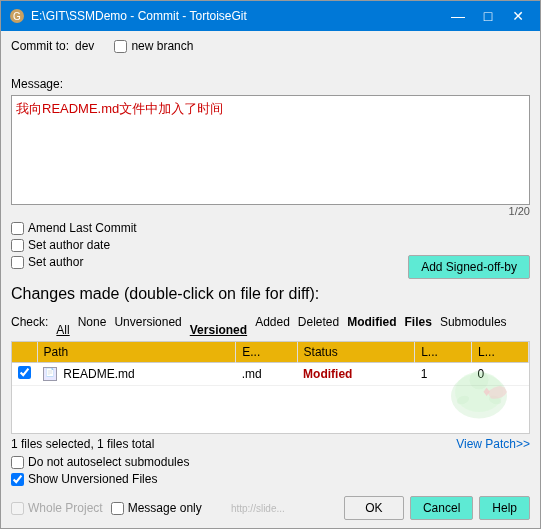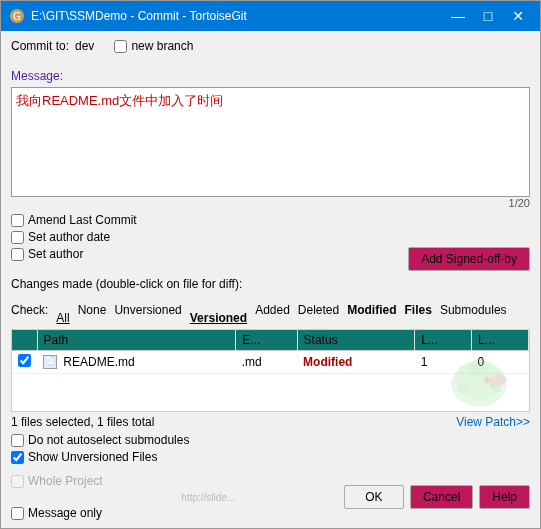--- a/index.html
+++ b/index.html
@@ -59,21 +59,21 @@
     .content {
       padding: 8px 10px;
       flex: 1;
       display: flex;
       flex-direction: column;
       overflow: hidden;
     }
     .row {
       display: flex;
       align-items: flex-start;
-      margin-bottom: 16px;
+      margin-bottom: 24px;
     }
     .label {
       font-size: 12px;
       color: #000;
       margin-right: 6px;
       white-space: nowrap;
     }
     .commit-to-value {
       font-size: 12px;
       color: #000;
@@ -86,21 +86,21 @@
       font-size: 12px;
       cursor: pointer;
     }
     .checkbox-label input[type=checkbox] {
       width: 13px;
       height: 13px;
       margin: 0;
     }
     .section-label {
       font-size: 12px;
-      color: #4c1d95;
+      color: #000000;
       margin-bottom: 4px;
     }
     .message-area {
       width: 100%;
       height: 110px;
       border: 1px solid #999;
       resize: none;
       font-family: Arial, sans-serif;
       font-size: 13px;
       padding: 4px;
@@ -121,30 +121,30 @@
     .set-author-row {
       display: flex;
       align-items: flex-start;
       justify-content: space-between;
       margin-bottom: 6px;
     }
     .btn {
       padding: 4px 12px;
       font-size: 12px;
       border: 1px solid #aaa;
-      background: #be185d;
+      background: #5eead4;
       cursor: pointer;
       border-radius: 2px;
     }
     .btn-ok {
       background: #f0f0f0;
       min-width: 60px;
     }
     .changes-label {
-      font-size: 12px;
+      font-size: 16px;
       margin-bottom: 4px;
     }
     .check-row {
       display: flex;
       align-items: center;
       gap: 8px;
       font-size: 12px;
       margin-bottom: 4px;
     }
     .check-row span { cursor: pointer; }
@@ -157,21 +157,21 @@
       overflow: auto;
       min-height: 80px;
       position: relative;
     }
     .file-table {
       width: 100%;
       border-collapse: collapse;
       font-size: 12px;
     }
     .file-table thead tr {
-      background: #0f766e;
+      background: #eab308;
       border-bottom: 1px solid #ccc;
     }
     .file-table thead th {
       text-align: left;
       padding: 3px 6px;
       font-weight: normal;
       border-right: 1px solid #ddd;
       font-size: 12px;
     }
     .file-table tbody tr { border-bottom: 1px solid #f0f0f0; }
@@ -221,22 +221,22 @@
     }
     .footer {
       display: flex;
       align-items: center;
       justify-content: space-between;
       margin-top: 6px;
       padding-top: 4px;
     }
     .footer-left {
       display: flex;
-      flex-direction: column;
-      gap: 18px;
+      flex-direction: row;
+      gap: 8px;
     }
     .footer-right {
       display: flex;
       gap: 6px;
       align-items: center;
       margin-left: 30px;
     }
     .footer-watermark {
       font-size: 10px;
       color: #bbb;

